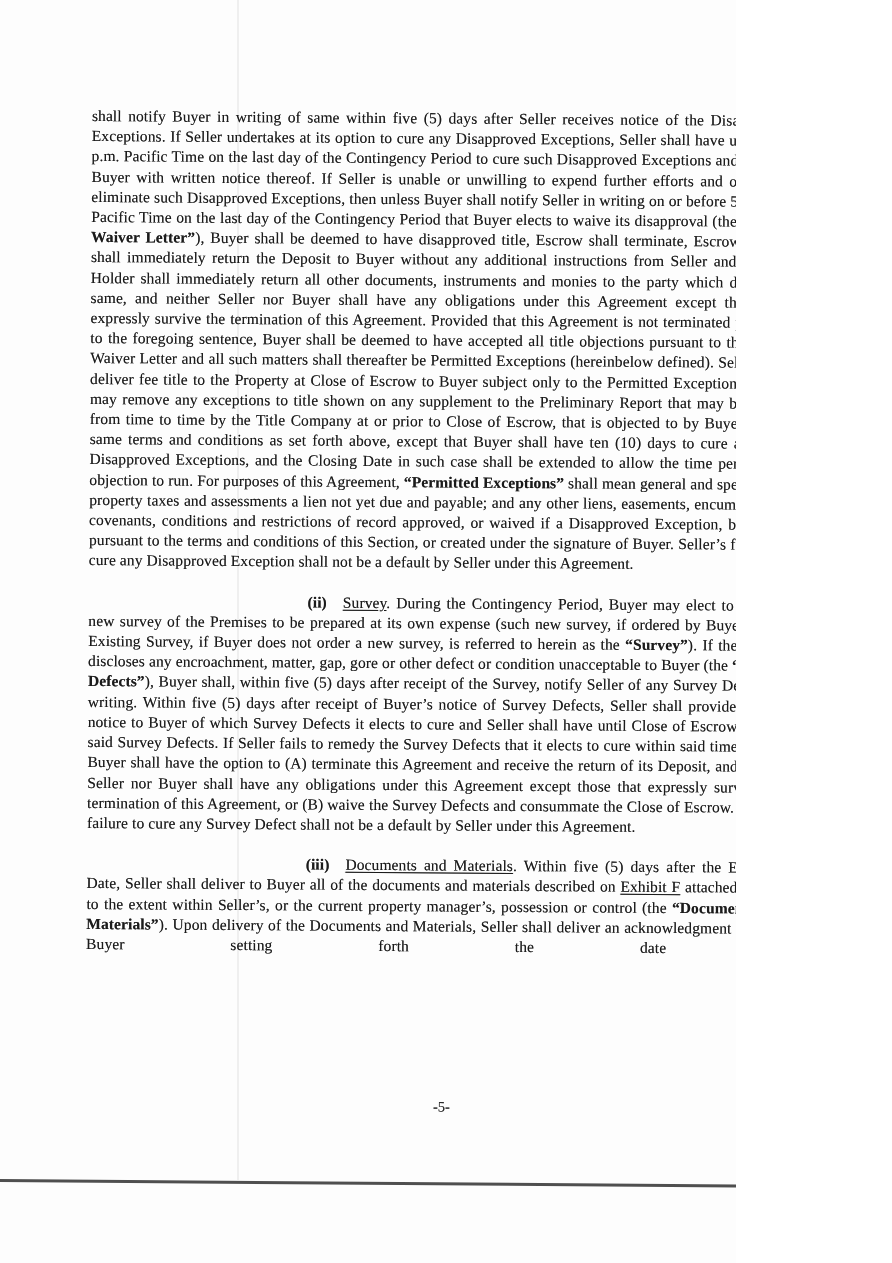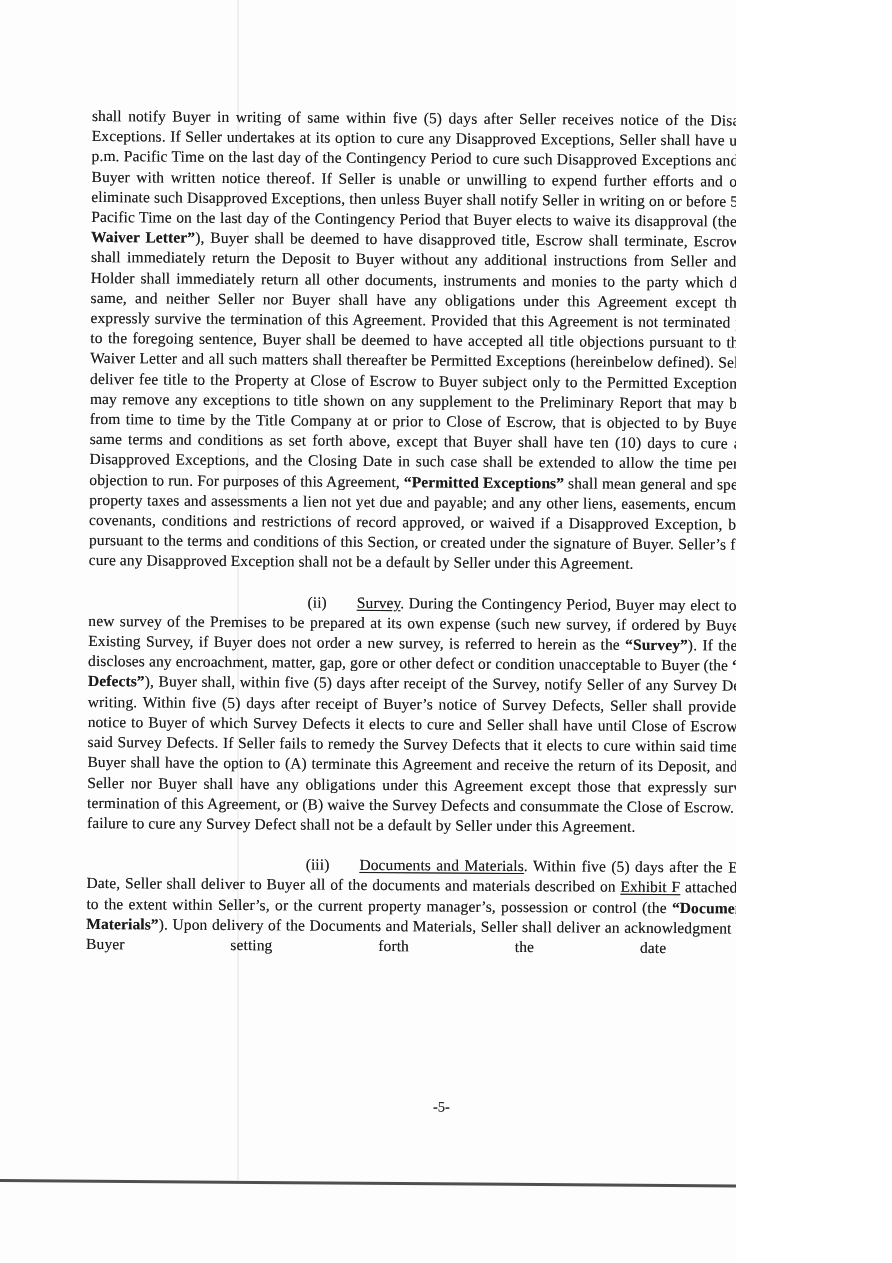--- a/index.html
+++ b/index.html
@@ -44,21 +44,22 @@
   }
   .content p.para {
     margin: 0 0 20px 0;
     padding: 0;
   }
   .content p.para:last-of-type { margin-bottom: 0; }
   .content p.para.cont-next-page { text-align-last: justify; }
   .pnum {
     display: inline-block;
     margin-left: 219px;
-    margin-right: 30px;
+    margin-right: 16px;
+    font-weight: bold;
   }
   .b { font-weight: bold; }
   .u { text-decoration: underline; text-underline-offset: 2px; }
 
   .page-number {
     position: absolute;
     left: 92px;
     top: 1096px;
     width: 699px;
     text-align: center;

